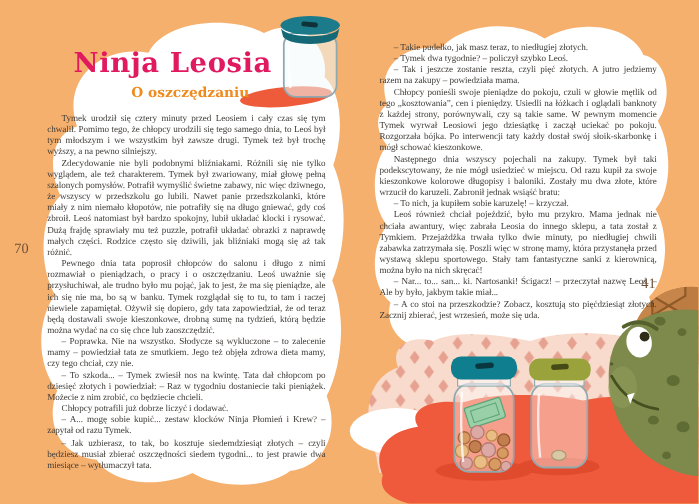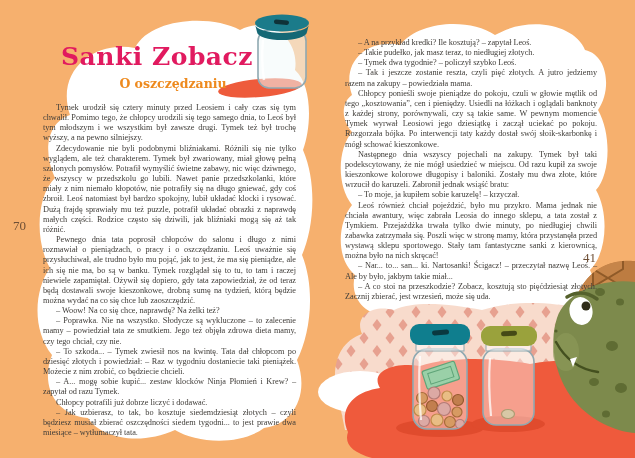--- a/index.html
+++ b/index.html
@@ -152,42 +152,40 @@
       <ellipse cx="581" cy="311" rx="11.5" ry="14" fill="#FFFFFF" transform="rotate(-10 581 311)"></ellipse>
       <circle cx="586" cy="306" r="4.5" fill="#2F2C18"></circle>
       <path d="M 567,297 Q 582,288 597,299" stroke="#55612C" stroke-width="3.5" fill="none" stroke-linecap="round"></path>
       <path d="M 556,342 Q 570,368 598,372" stroke="#44501F" stroke-width="2.5" fill="none" stroke-linecap="round"></path>
       <polygon points="570,359 577,357 573,367" fill="#FFFFFF"></polygon>
       <circle cx="556" cy="331" r="1.6" fill="#55612C"></circle>
     </g>
   </g>
 </svg>
 
-<div class="title">Sanki Zobacz</div>
+<div class="title">Ninja Leosia</div>
 <div class="subtitle">O oszczędzaniu</div>
 
 <div id="left-col" class="pagecol">
   <p class="para">Tymek urodził się cztery minuty przed Leosiem i cały czas się tym chwalił. Pomimo tego, że chłopcy urodzili się tego samego dnia, to Leoś był tym młodszym i we wszystkim był zawsze drugi. Tymek też był trochę wyższy, a na pewno silniejszy.</p>
   <p class="para">Zdecydowanie nie byli podobnymi bliźniakami. Różnili się nie tylko wyglądem, ale też charakterem. Tymek był zwariowany, miał głowę pełną szalonych pomysłów. Potrafił wymyślić świetne zabawy, nic więc dziwnego, że wszyscy w przedszkolu go lubili. Nawet panie przedszkolanki, które miały z nim niemało kłopotów, nie potrafiły się na długo gniewać, gdy coś zbroił. Leoś natomiast był bardzo spokojny, lubił układać klocki i rysować. Dużą frajdę sprawiały mu też puzzle, potrafił układać obrazki z naprawdę małych części. Rodzice często się dziwili, jak bliźniaki mogą się aż tak różnić.</p>
   <p class="para">Pewnego dnia tata poprosił chłopców do salonu i długo z nimi rozmawiał o pieniądzach, o pracy i o oszczędzaniu. Leoś uważnie się przysłuchiwał, ale trudno było mu pojąć, jak to jest, że ma się pieniądze, ale ich się nie ma, bo są w banku. Tymek rozglądał się to tu, to tam i raczej niewiele zapamiętał. Ożywił się dopiero, gdy tata zapowiedział, że od teraz będą dostawali swoje kieszonkowe, drobną sumę na tydzień, którą będzie można wydać na co się chce lub zaoszczędzić.</p>
-  <p class="para">– Woow! Na co się chce, naprawdę? Na żelki też?</p>
   <p class="para">– Poprawka. Nie na wszystko. Słodycze są wykluczone – to zalecenie mamy – powiedział tata ze smutkiem. Jego też objęła zdrowa dieta mamy, czy tego chciał, czy nie.</p>
   <p class="para">– To szkoda... – Tymek zwiesił nos na kwintę. Tata dał chłopcom po dziesięć złotych i powiedział: – Raz w tygodniu dostaniecie taki pieniążek. Możecie z nim zrobić, co będziecie chcieli.</p>
+  <p class="para">Chłopcy potrafili już dobrze liczyć i dodawać.</p>
   <p class="para">– A... mogę sobie kupić... zestaw klocków Ninja Płomień i Krew? – zapytał od razu Tymek.</p>
-  <p class="para">Chłopcy potrafili już dobrze liczyć i dodawać.</p>
   <p class="para">– Jak uzbierasz, to tak, bo kosztuje siedemdziesiąt złotych – czyli będziesz musiał zbierać oszczędności siedem tygodni... to jest prawie dwa miesiące – wytłumaczył tata.</p>
 </div>
 
 <div id="right-col" class="pagecol">
-  <p class="para">– A na przykład kredki? Ile kosztują? – zapytał Leoś.</p>
   <p class="para">– Takie pudełko, jak masz teraz, to niedługiej złotych.</p>
   <p class="para">– Tymek dwa tygodnie? – policzył szybko Leoś.</p>
   <p class="para">– Tak i jeszcze zostanie reszta, czyli pięć złotych. A jutro jedziemy razem na zakupy – powiedziała mama.</p>
   <p class="para">Chłopcy ponieśli swoje pieniądze do pokoju, czuli w głowie mętlik od tego „kosztowania”, cen i pieniędzy. Usiedli na łóżkach i oglądali banknoty z każdej strony, porównywali, czy są takie same. W pewnym momencie Tymek wyrwał Leosiowi jego dziesiątkę i zaczął uciekać po pokoju. Rozgorzała bójka. Po interwencji taty każdy dostał swój słoik-skarbonkę i mógł schować kieszonkowe.</p>
   <p class="para">Następnego dnia wszyscy pojechali na zakupy. Tymek był taki podekscytowany, że nie mógł usiedzieć w miejscu. Od razu kupił za swoje kieszonkowe kolorowe długopisy i baloniki. Zostały mu dwa złote, które wrzucił do karuzeli. Zabronił jednak wsiąść bratu:</p>
-  <p class="para">– To moje, ja kupiłem sobie karuzelę! – krzyczał.</p>
+  <p class="para">– To nich, ja kupiłem sobie karuzelę! – krzyczał.</p>
   <p class="para">Leoś również chciał pojeździć, było mu przykro. Mama jednak nie chciała awantury, więc zabrała Leosia do innego sklepu, a tata został z Tymkiem. Przejażdżka trwała tylko dwie minuty, po niedługiej chwili zabawka zatrzymała się. Poszli więc w stronę mamy, która przystanęła przed wystawą sklepu sportowego. Stały tam fantastyczne sanki z kierownicą, można było na nich skręcać!</p>
   <p class="para">– Nar... to... san... ki. Nartosanki! Ścigacz! – przeczytał nazwę Leoś. – Ale by było, jakbym takie miał...</p>
   <p class="para">– A co stoi na przeszkodzie? Zobacz, kosztują sto pięćdziesiąt złotych. Zacznij zbierać, jest wrzesień, może się uda.</p>
 </div>
 
 <div id="pagenum-left" class="pagenum">70</div>
 <div id="pagenum-right" class="pagenum">41</div>
 
 </body></html>

